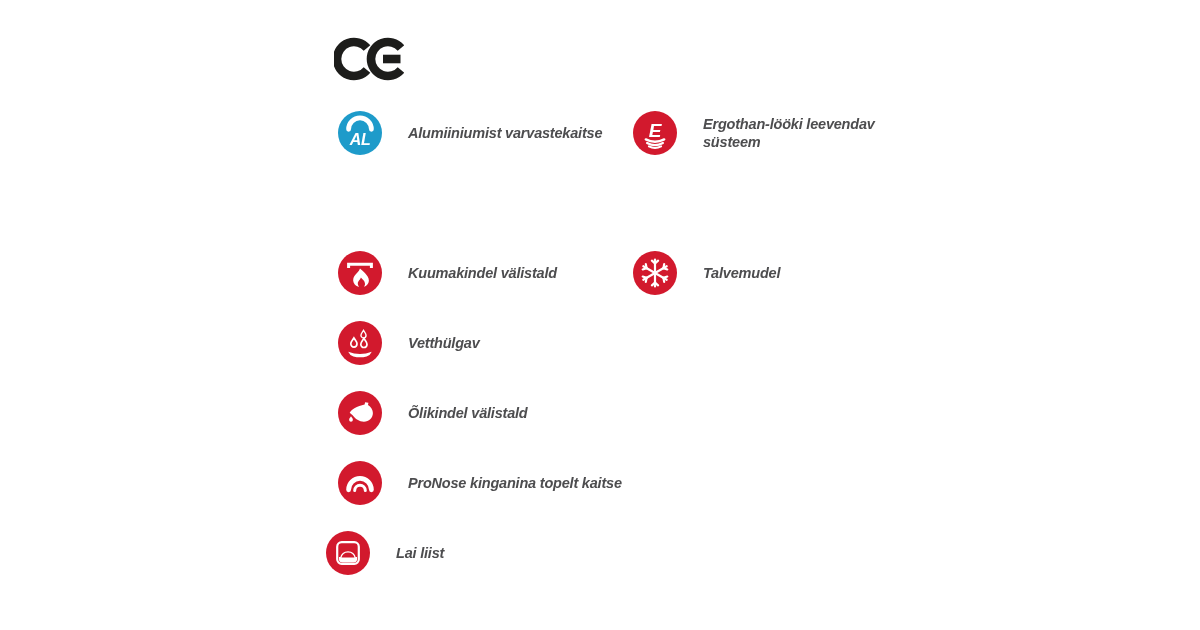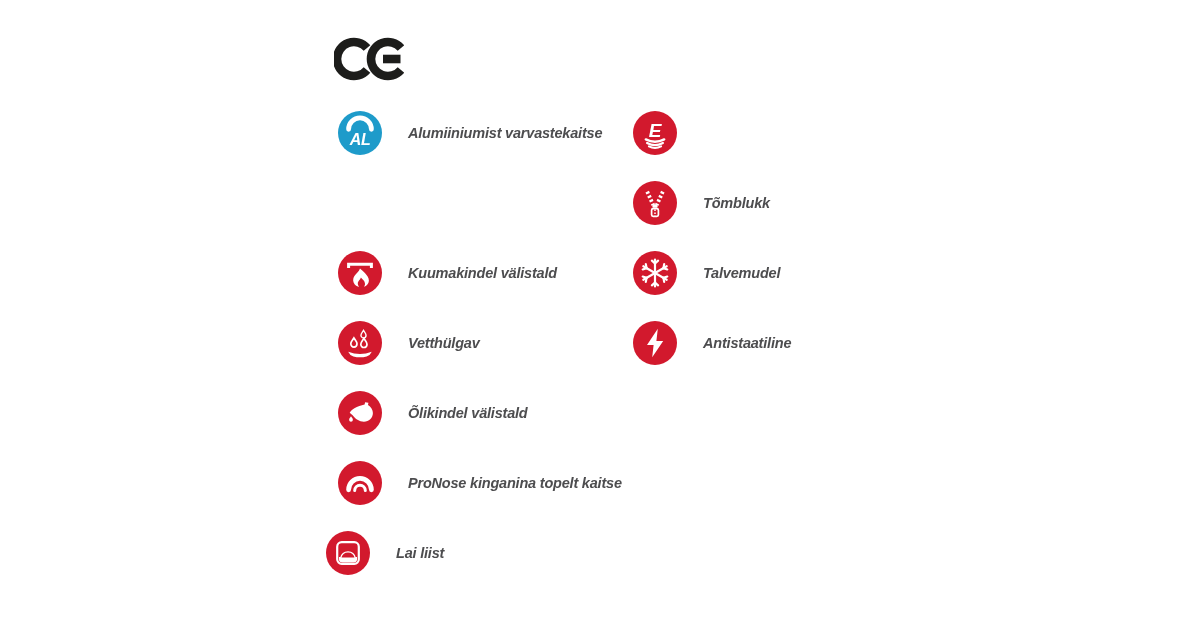--- a/index.html
+++ b/index.html
@@ -111,33 +111,24 @@
   </div>
 
   <div class="row r0">
     <svg class="badge" width="44" height="44" viewBox="0 0 44 44">
       <circle cx="22" cy="22" r="22" class="c-red"></circle>
       <text x="22" y="25.5" font-size="19">E</text>
       <path class="w-s" d="M12.8 28.4 Q22 33 31.2 28.4" stroke-width="2.4" stroke-linecap="round"></path>
       <path class="w-s" d="M14.1 32 Q22 36.2 29.9 32" stroke-width="2.2" stroke-linecap="round"></path>
       <path class="w-s" d="M15.9 35.4 Q22 38.6 28.1 35.4" stroke-width="2" stroke-linecap="round"></path>
     </svg>
+    <div class="lbl">Ergothan-lööki leevendav
+süsteem</div>
   </div>
 
-  <div class="row r1">
-    <svg class="badge" width="44" height="44" viewBox="0 0 44 44">
-      <circle cx="22" cy="22" r="22" class="c-red"></circle>
-      <line x1="14.2" y1="10.6" x2="20.2" y2="24" stroke="#ffffff" stroke-width="3.8" stroke-dasharray="2.3 2.1"></line>
-      <line x1="29.8" y1="10.6" x2="23.8" y2="24" stroke="#ffffff" stroke-width="3.8" stroke-dasharray="2.3 2.1"></line>
-      <rect x="19.4" y="23.2" width="5.2" height="3.6" rx="0.8" class="w-f"></rect>
-      <rect x="18.6" y="27.6" width="6.8" height="7.8" rx="1.6" class="w-s" stroke-width="1.7"></rect>
-      <line x1="22" y1="28.6" x2="22" y2="34.4" stroke="#ffffff" stroke-width="1.5" stroke-dasharray="1.5 1.3"></line>
-    </svg>
-    <div class="lbl">Tõmblukk</div>
-  </div>
 
   <div class="row r2">
     <svg class="badge" width="44" height="44" viewBox="0 0 44 44">
       <circle cx="22" cy="22" r="22" class="c-red"></circle>
       <g stroke="#ffffff" stroke-width="2.2" stroke-linecap="round">
         <g transform="rotate(0 22 22)">
             <line x1="22" y1="22" x2="22" y2="8.5"></line>
             <line x1="22" y1="12.3" x2="18.9" y2="9.6"></line>
             <line x1="22" y1="12.3" x2="25.1" y2="9.6"></line>
           </g>
@@ -164,21 +155,14 @@
         <g transform="rotate(300 22 22)">
             <line x1="22" y1="22" x2="22" y2="8.5"></line>
             <line x1="22" y1="12.3" x2="18.9" y2="9.6"></line>
             <line x1="22" y1="12.3" x2="25.1" y2="9.6"></line>
           </g>
       </g>
     </svg>
     <div class="lbl">Talvemudel</div>
   </div>
 
-  <div class="row r3">
-    <svg class="badge" width="44" height="44" viewBox="0 0 44 44">
-      <circle cx="22" cy="22" r="22" class="c-red"></circle>
-      <polygon class="w-f" points="24.8,7.8 14,24 20.6,24 19.2,36.2 30.2,20 23.4,20"></polygon>
-    </svg>
-    <div class="lbl">Antistaatiline</div>
-  </div>
 
 </div>
 
 </body></html>

